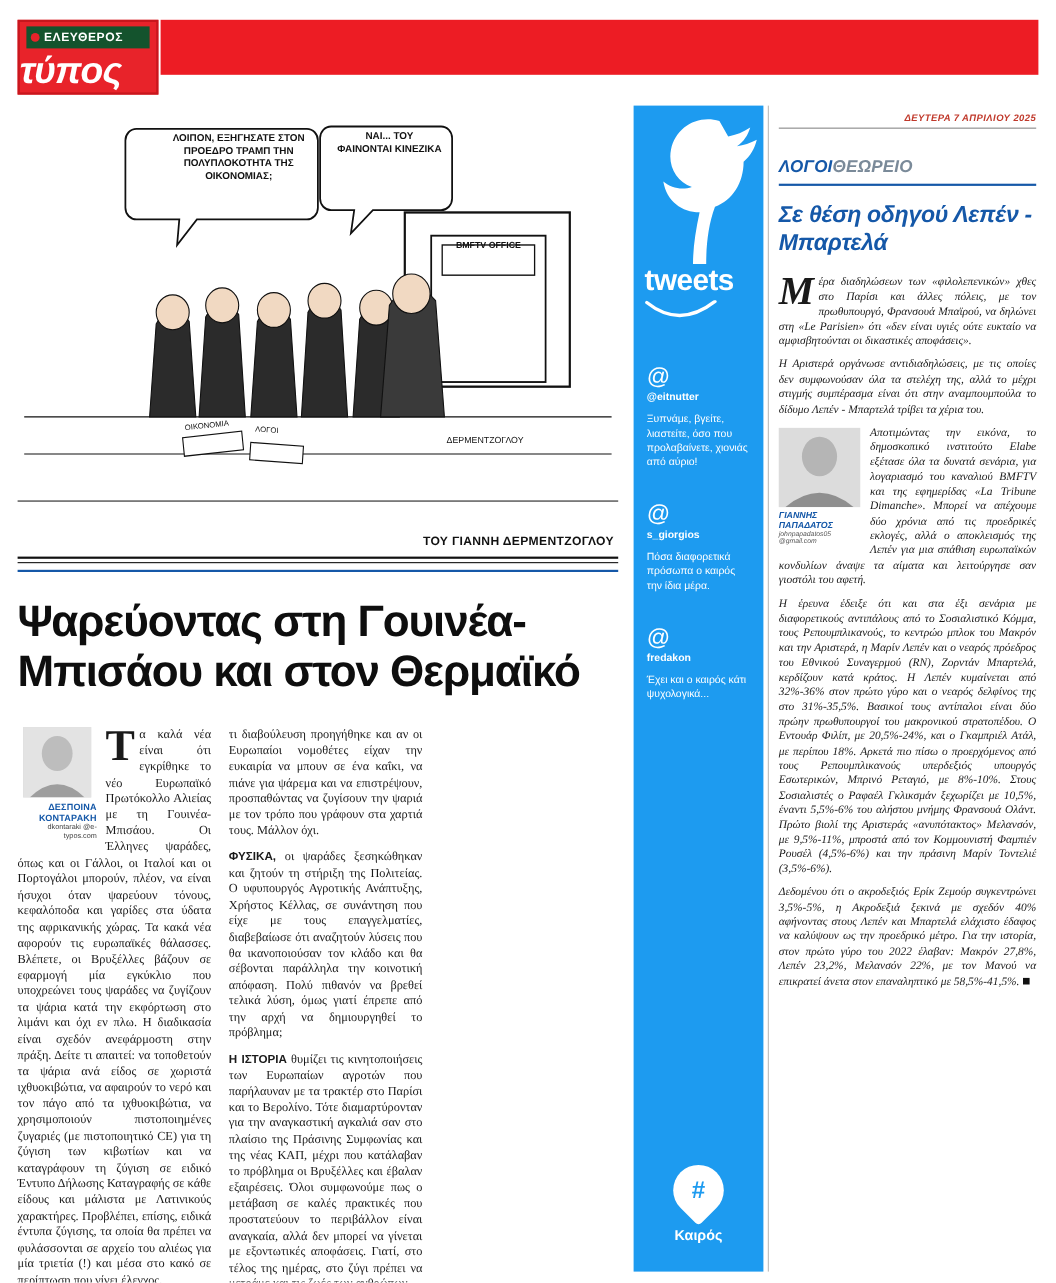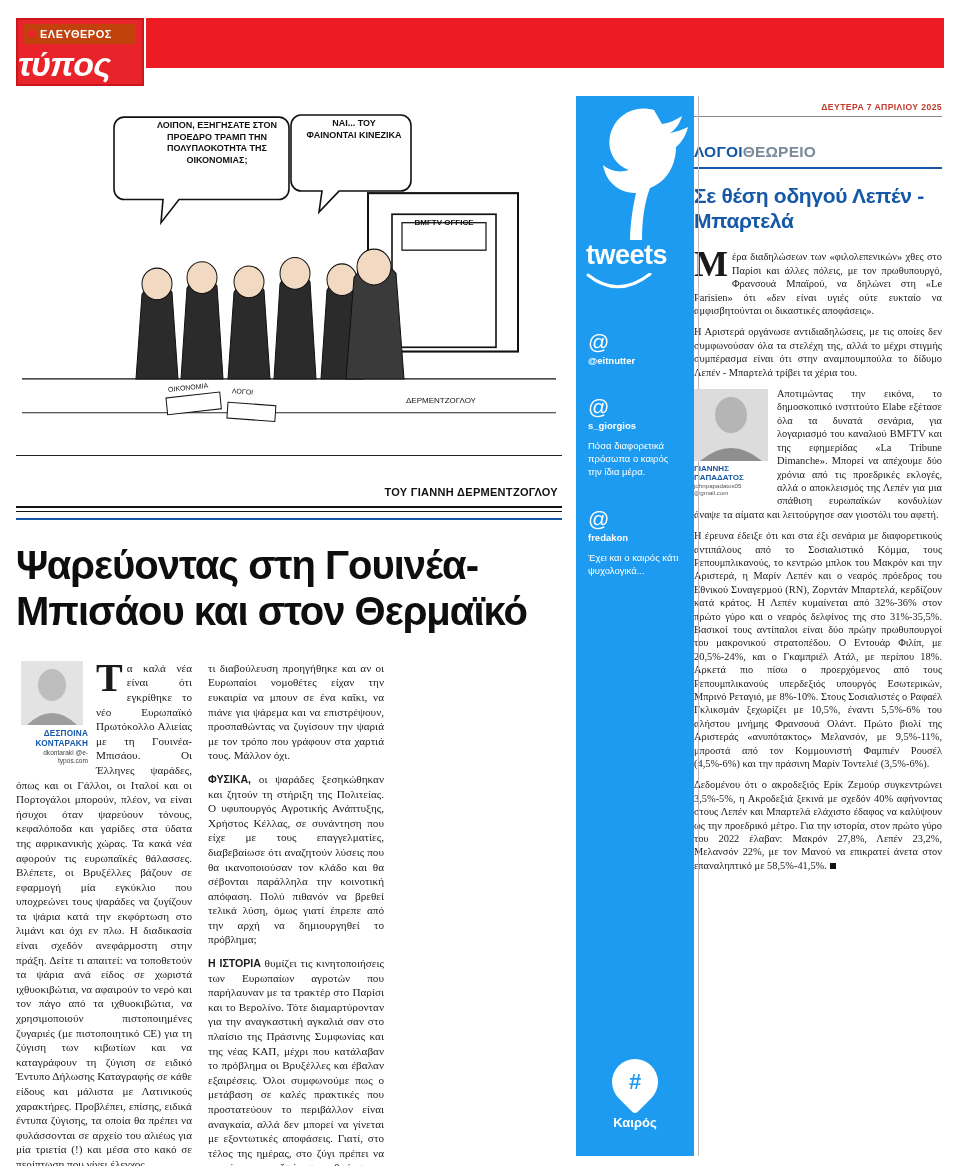--- a/index.html
+++ b/index.html
@@ -15,39 +15,39 @@
   .page { position:absolute; inset:0; padding: 18px 16px 10px 16px; }
 
   
   .masthead-row { display:flex; align-items:flex-start; height: 72px; }
   .logo-box {
     width: 128px; height: 68px; background:#e8232a; position:relative;
     border: 2px solid #c8161d; flex: 0 0 auto;
   }
   .logo-top {
     position:absolute; top:4px; left:6px; right:6px; height:20px;
-    background:#c2410c; color:#fff; font-family:"Liberation Sans", sans-serif;
+    background:#14532d; color:#fff; font-family:"Liberation Sans", sans-serif;
     font-weight:700; font-size:11px; letter-spacing:.5px;
     display:flex; align-items:center; padding-left:16px;
   }
   .logo-dot { position:absolute; left:4px; top:6px; width:8px; height:8px; background:#e8232a; border-radius:50%; }
   .logo-main {
     position:absolute; top:24px; left:0; right:0; bottom:2px;
     color:#fff; font-family:"Liberation Sans", sans-serif; font-weight:700;
     font-style:italic; font-size:34px; line-height:40px; 
     letter-spacing:-1px;
   }
   .red-strip { flex:1 1 auto; height:50px; background:#ed1c24; margin-left:2px; }
   .red-strip-inner { height:50px; }
 
   
   .body-grid { display:flex; gap:0; height: 1060px; margin-top:6px; }
   .col-left { width: 560px; padding-right:14px; }
   .col-tweets { width: 118px; background:#1d9bf0; color:#fff; position:relative; }
-  .col-right { width: 248px; padding-left:0; position:relative; }
+  .col-right { width: 248px; padding-left:14px; position:relative;font-style:italic; }
   .vline { position:absolute; top:0; bottom:0; width:1px; background:#bbb; }
 
   
   .cartoon-wrap { position:relative; height: 360px; border-bottom:1px solid #222; }
   .cartoon { position:absolute; inset:0; }
   .cartoon svg { width:100%; height:100%; }
   .cartoon-credit {
     position:absolute; right:4px; bottom:-22px;
     font-family:"Liberation Sans", sans-serif; font-weight:700; font-size:11px;
     letter-spacing:.3px; color:#111;
@@ -244,20 +244,21 @@
       <div class="tw-title">tweets</div>
       <div class="tw-swoosh">
         <svg width="70" height="24" viewBox="0 0 70 24">
           <path d="M2 2 q30 24 62 -1" stroke="#fff" stroke-width="3" fill="none" stroke-linecap="round"></path>
         </svg>
       </div>
 
       <div class="tw-item">
         <div class="tw-at">@</div>
         <div class="tw-handle">@eitnutter</div>
+        <div class="tw-text">Ξυπνάμε, βγείτε, λιαστείτε, όσο που προλαβαίνετε, χιονιάς από αύριο!</div>
       </div>
       <div class="tw-item">
         <div class="tw-at">@</div>
         <div class="tw-handle">s_giorgios</div>
         <div class="tw-text">Πόσα διαφορετικά πρόσωπα ο καιρός την ίδια μέρα.</div>
       </div>
       <div class="tw-item">
         <div class="tw-at">@</div>
         <div class="tw-handle">fredakon</div>
         <div class="tw-text">Έχει και ο καιρός κάτι ψυχολογικά...</div>

